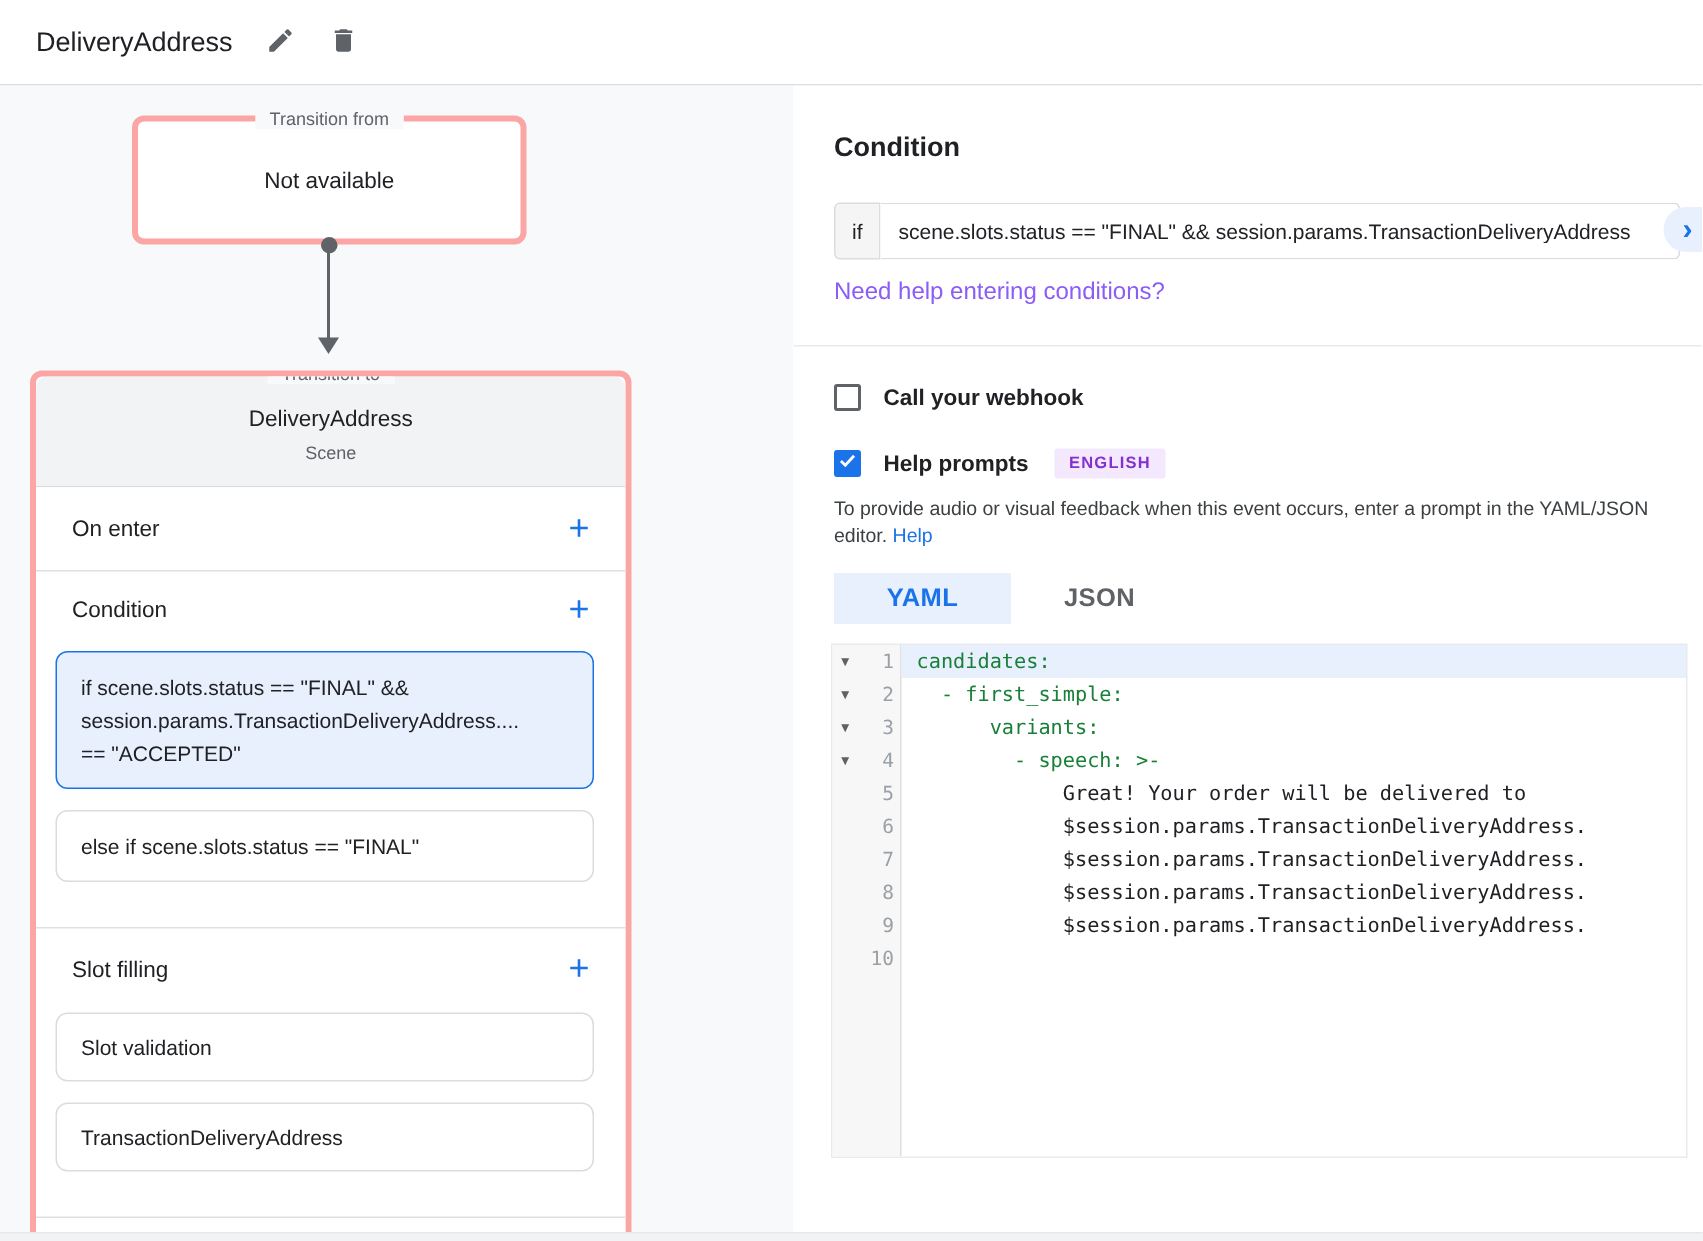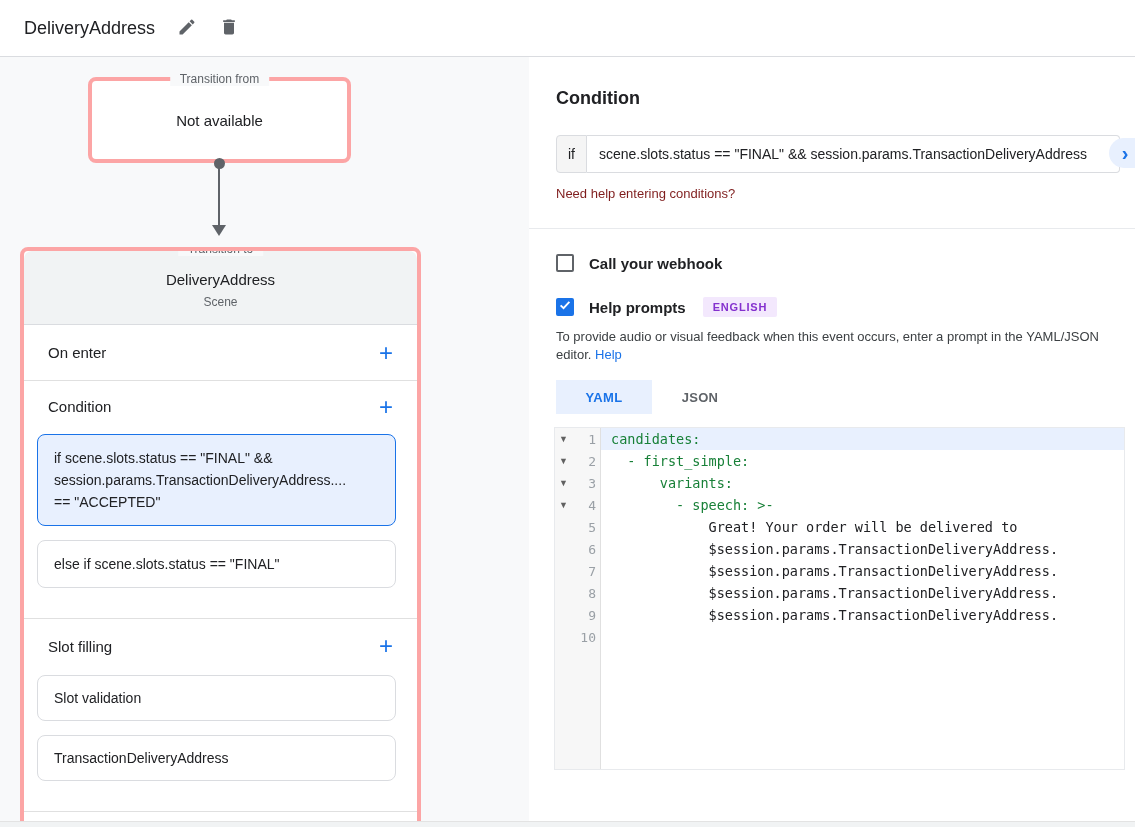--- a/index.html
+++ b/index.html
@@ -68,38 +68,38 @@
   .cond-heading { font-size:18px; color:#202124; padding-top:31px; }
   .expand-pill { position:absolute; top:81px; right:0; width:26px; height:30px;
     background:#e8f0fe; border:none; border-radius:16px 0 0 16px; cursor:pointer;
     color:#1a73e8; font-size:20px; font-weight:700; display:flex; align-items:center;
     justify-content:center; padding-left:6px; }
   .if-row { display:flex; margin-top:26px; height:38px; }
   .if-prefix { width:31px; background:#f5f5f5; border:1px solid #dadce0; border-radius:4px 0 0 4px;
     display:flex; align-items:center; justify-content:center; font-size:14px; color:#202124; }
   .if-input { flex:1; border:1px solid #dadce0; border-left:none; border-radius:0 4px 4px 0;
     font-size:14px; color:#202124; padding:0 12px; font-family:inherit; outline:none; }
-  .help-link { display:inline-block; margin-top:13px; font-size:13px; color:#7f1d1d;
+  .help-link { display:inline-block; margin-top:13px; font-size:16px; color:#8b5cf6;
     text-decoration:none; cursor:pointer; }
   .divider { height:1px; background:#e8eaed; margin-top:26px; }
   .when-heading { font-size:17px; color:#202124; padding-top:31px; }
   .check-row { display:flex; align-items:center; margin-top:25px; }
   .checkbox { width:18px; height:18px; border:2px solid #5f6368; border-radius:2px;
     background:#fff; cursor:pointer; flex-shrink:0; }
   .checkbox.checked { background:#1a73e8; border-color:#1a73e8; display:flex;
     align-items:center; justify-content:center; }
   .check-label { font-size:15px; font-weight:700; color:#202124; margin-left:15px; }
   .lang-badge { margin-left:17px; background:#f3e8fd; color:#8430ce; font-size:11px;
     font-weight:700; letter-spacing:0.8px; padding:4px 10px; border-radius:2px; }
   .desc { margin-top:11px; font-size:13px; line-height:18px; color:#3c4043; max-width:565px; }
   .desc a { color:#1a73e8; text-decoration:none; cursor:pointer; }
 
   .tabs { display:flex; margin-top:16px; }
-  .tab { width:96px; height:34px; display:flex; align-items:center; justify-content:center;
-    font-size:13px; font-weight:700; letter-spacing:0.3px; color:#5f6368; cursor:pointer; }
+  .tab { width:118px; height:34px; display:flex; align-items:center; justify-content:center;
+    font-size:17px; font-weight:700; letter-spacing:0.3px; color:#5f6368; cursor:pointer; }
   .tab.active { background:#e8f0fe; color:#1a73e8; }
 
   
   .editor { margin:13px 10px 0 25px; border:1px solid #e8eaed; height:343px;
     position:relative; background:#fff; overflow:hidden; }
   .gutter-fold-strip { position:absolute; left:0; top:0; bottom:0; width:17px; background:#f7f7f7; }
   .gutter-num-strip { position:absolute; left:17px; top:0; bottom:0; width:29px;
     background:#f7f7f7; border-right:1px solid #e0e0e0; }
   .code-lines { position:relative; }
   .code-line { display:flex; height:22px; align-items:center; }

